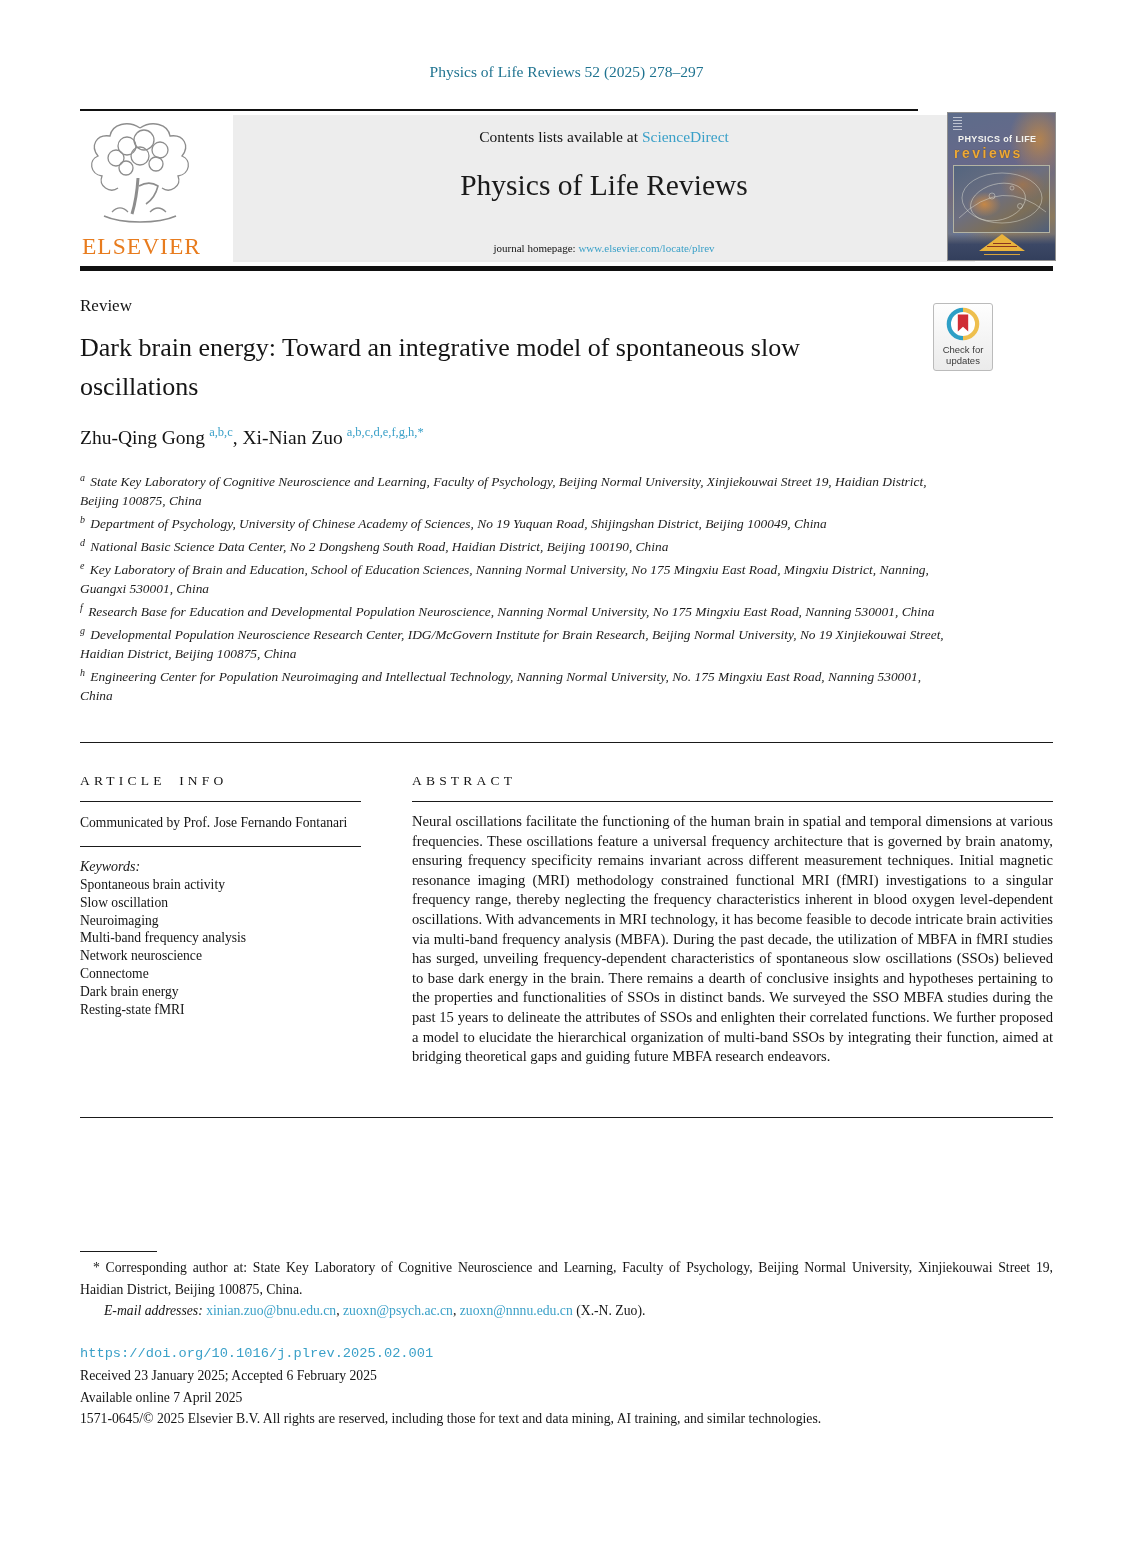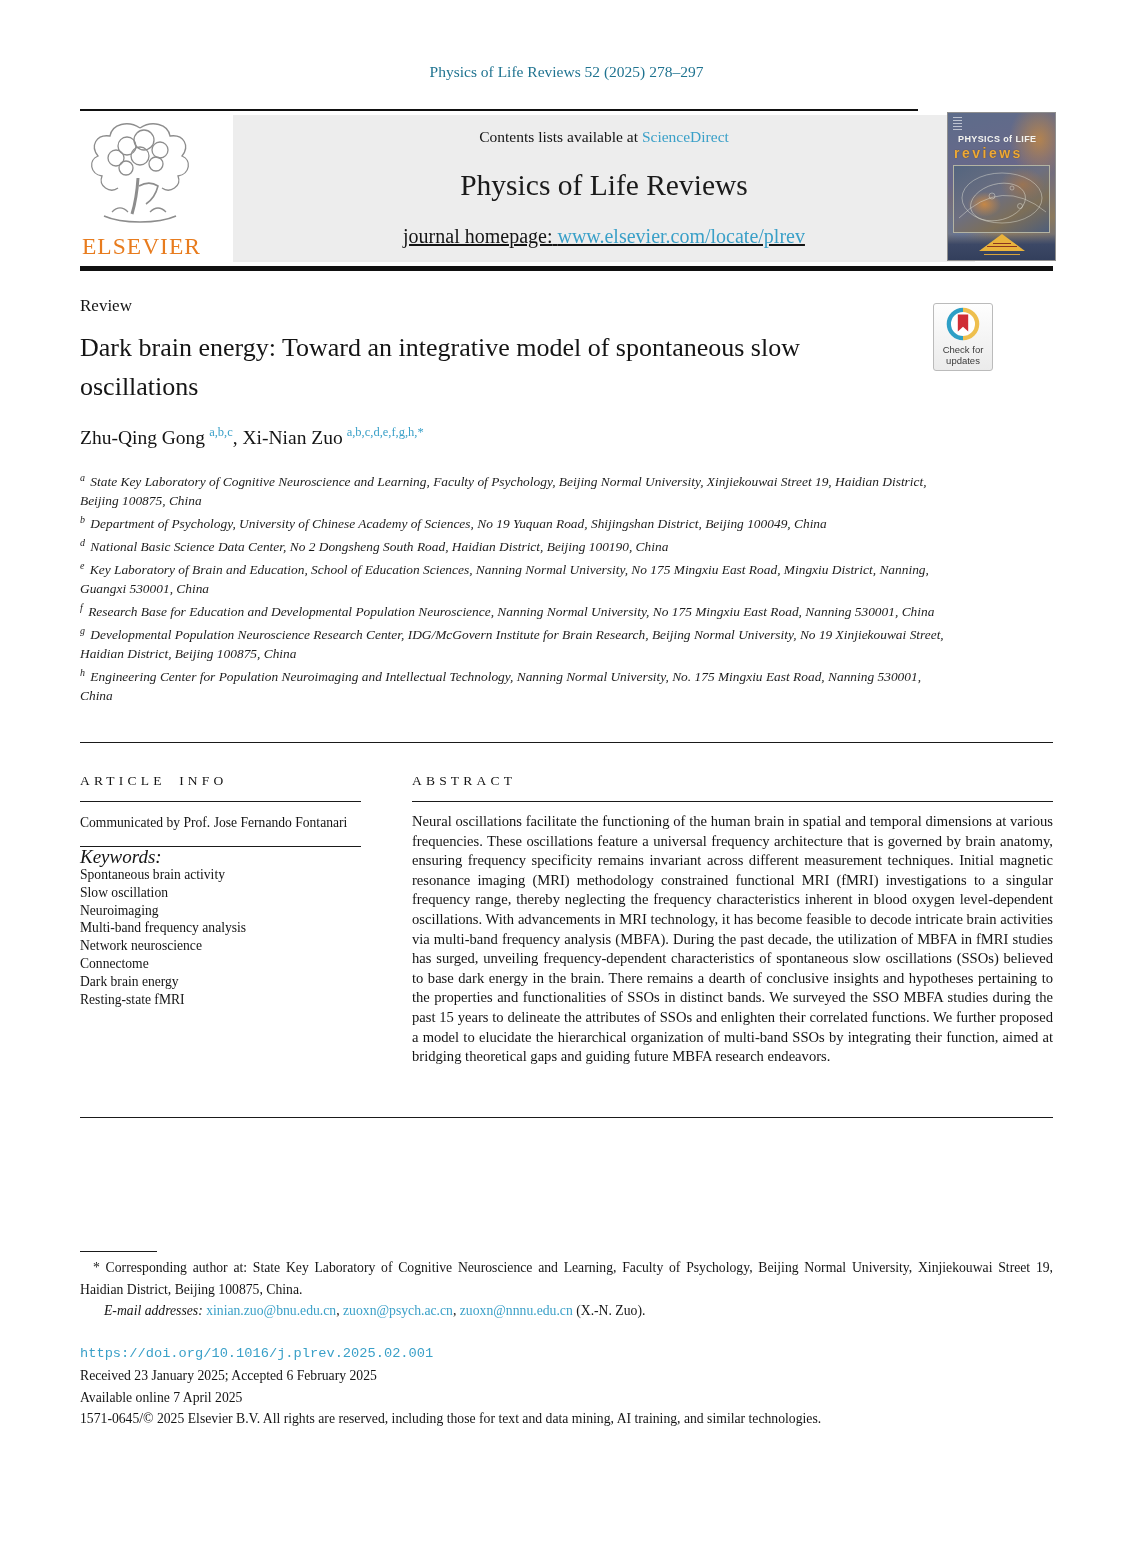--- a/index.html
+++ b/index.html
@@ -14,21 +14,21 @@
   .topline{position:absolute;left:80px;top:109px;width:838px;height:2px;background:#111;}
   .thickline{position:absolute;left:80px;top:266px;width:973px;height:4.5px;background:#111;}
 
   .logo{position:absolute;left:82px;top:116px;width:124px;height:148px;text-align:left;}
   .logo .wordmark{font-size:23.5px;color:#e87c1e;letter-spacing:1px;line-height:24px;margin-top:0;}
 
   .headerbox{position:absolute;left:233px;top:115px;width:742px;height:147px;background:#ededed;
              text-align:center;}
   .headerbox .contents{padding-top:13px;font-size:15.5px;}
   .headerbox .jtitle{margin-top:23px;font-size:29.5px;color:#1a1a1a;}
-  .headerbox .homepage{margin-top:23px;font-size:20px;text-decoration:underline;}
+  .headerbox .homepage{margin-top:40px;font-size:11px;}
   .lnk{color:#3aa0c8;text-decoration:none;cursor:pointer;}
 
   
   .cover{position:absolute;left:947px;top:112px;width:107px;height:147px;border:1px solid #8f8f8f;
          overflow:hidden;
          background:
            radial-gradient(40px 50px at 85% 18%, rgba(205,140,60,.75), rgba(205,140,60,0) 75%),
            radial-gradient(55px 45px at 12% 80%, rgba(96,116,158,.9), rgba(96,116,158,0) 70%),
            linear-gradient(165deg,#5d6c8a 0%,#69688a 40%,#8c7a5e 75%,#57658a 100%);}
   .cover-mini{position:absolute;left:5px;top:4px;width:9px;height:13px;opacity:.8;
@@ -70,21 +70,21 @@
   
   .rule-a{position:absolute;left:80px;top:742px;width:973px;height:1.4px;background:#1a1a1a;}
   .rule-b{position:absolute;left:80px;top:1117px;width:973px;height:1.4px;background:#1a1a1a;}
 
   
   .infocol{position:absolute;left:80px;top:770px;width:281px;}
   .abscol{position:absolute;left:412px;top:770px;width:641px;}
   .colhead{font-size:13.5px;letter-spacing:4.2px;word-spacing:6px;padding:3px 0 12px 0;
            border-bottom:1.4px solid #1a1a1a;color:#141414;}
   .communicated{font-size:13.6px;line-height:21px;padding:10px 0 13px 0;border-bottom:1.4px solid #1a1a1a;}
-  .kwlabel{font-style:italic;font-size:19px;line-height:19px;}
+  .kwlabel{font-style:italic;font-size:14px;margin-top:10px;line-height:19px;}
   .kw{font-size:13.6px;line-height:17.8px;}
   .abstext{font-size:14.6px;line-height:19.6px;text-align:justify;padding-top:10px;
            hyphens:auto;-webkit-hyphens:auto;}
 
   
   .fnrule{position:absolute;left:80px;top:1251px;width:77px;height:1.2px;background:#1a1a1a;}
   .fnblock{position:absolute;left:80px;top:1257px;width:973px;font-size:13.7px;line-height:21.6px;
            text-align:justify;}
   .fn-line{text-indent:13px;}
   .fn-email{padding-left:24px;}

